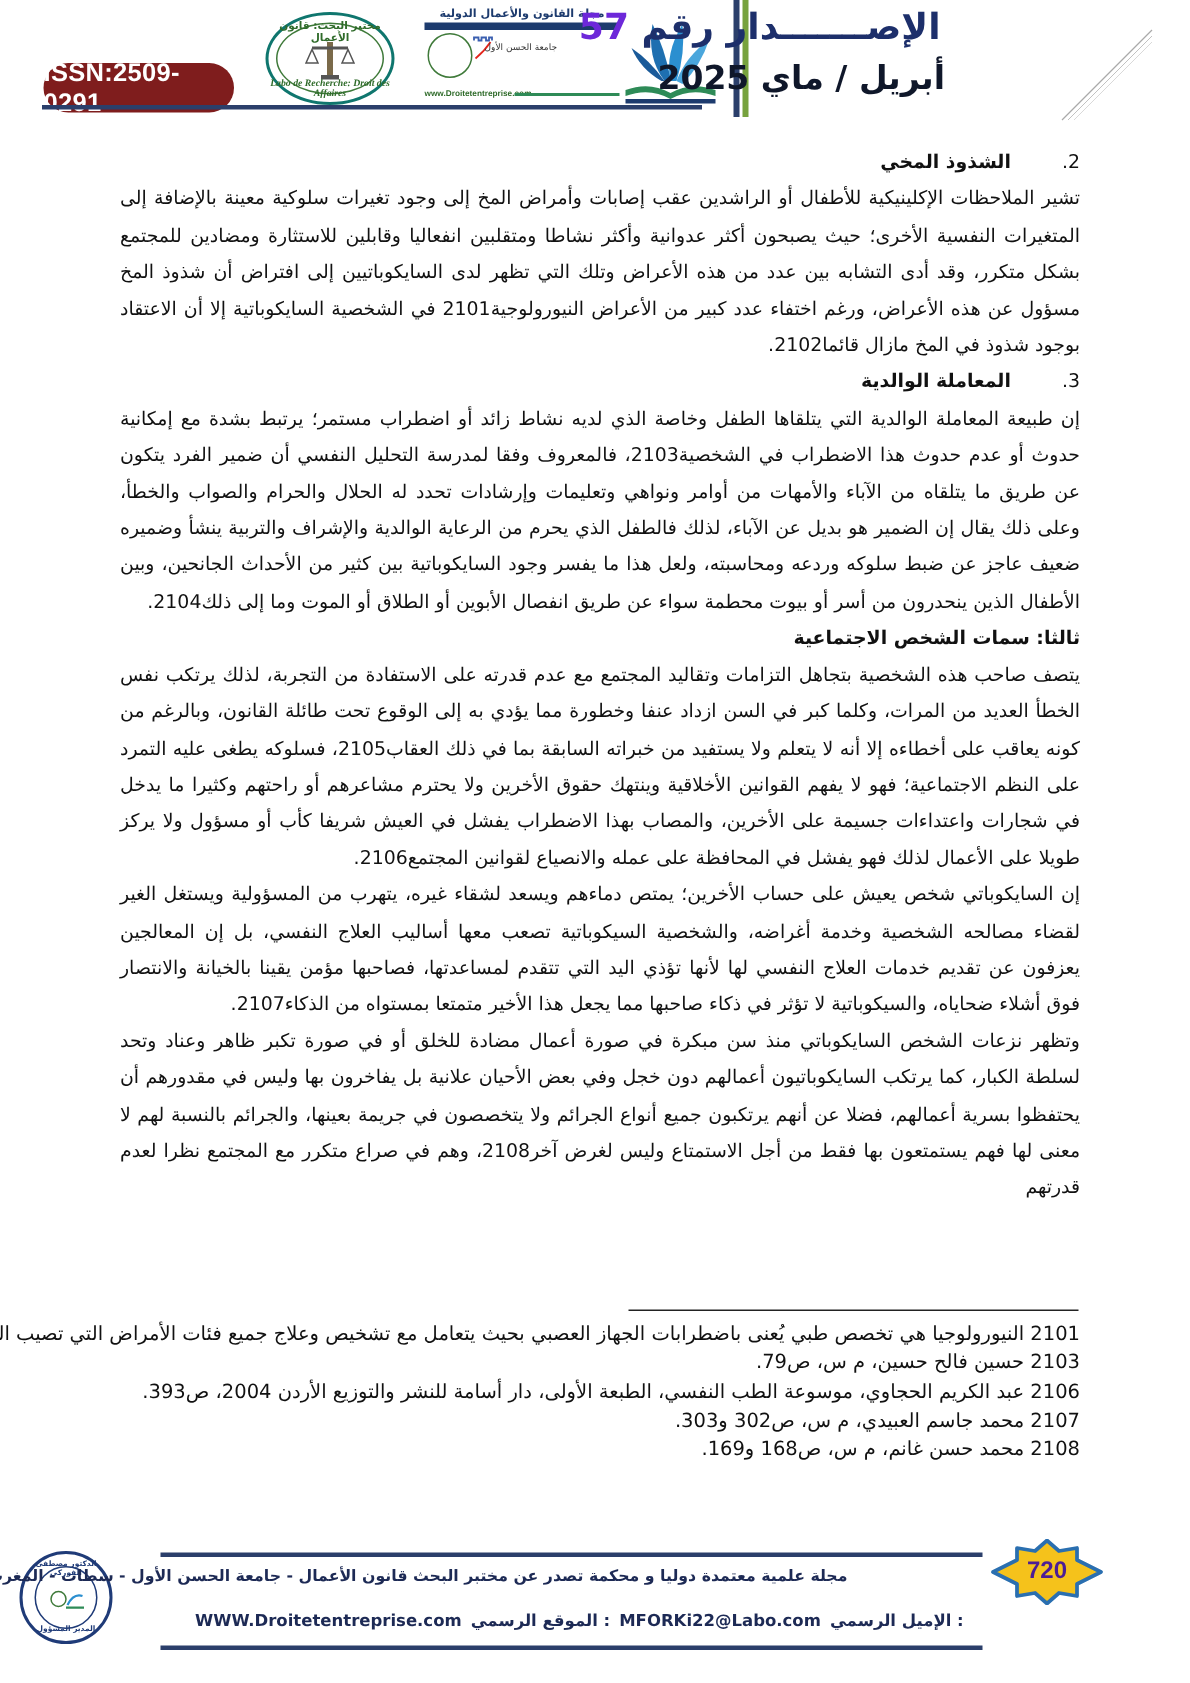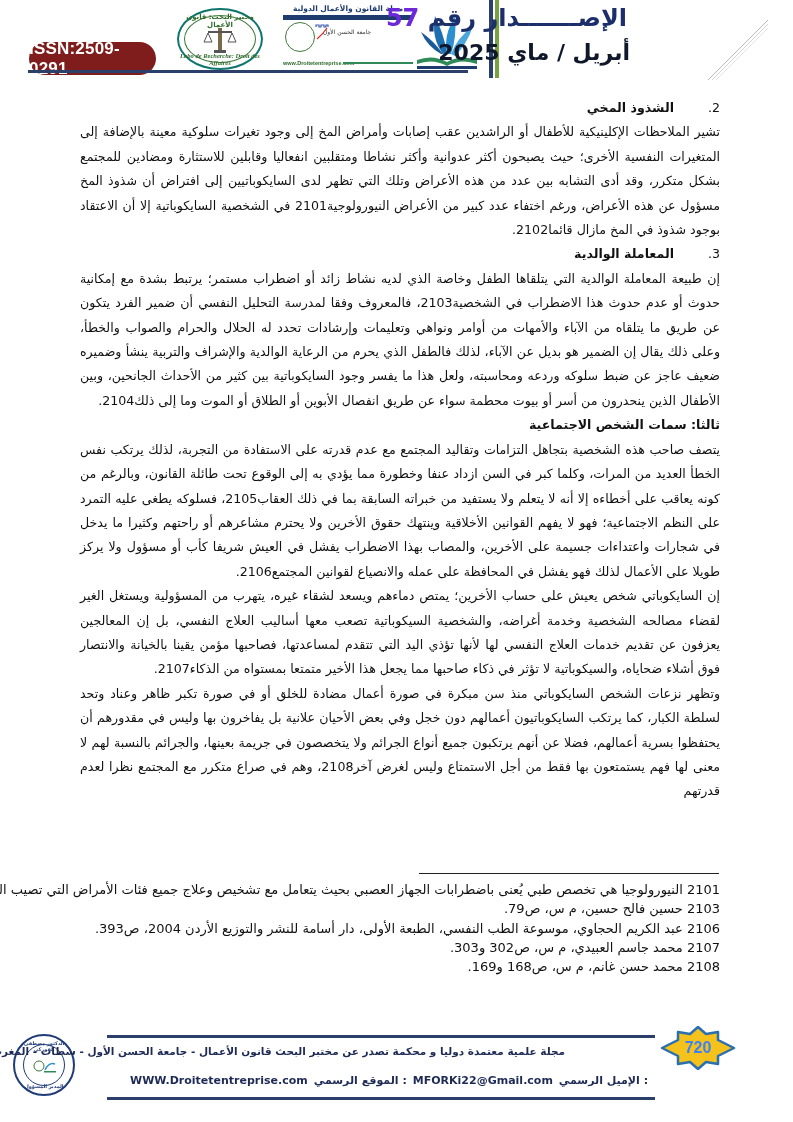--- a/index.html
+++ b/index.html
@@ -80,21 +80,21 @@
   }
   .ft-line2 {
     position: absolute; left: 130px; top: 1074px; white-space: nowrap;
     font-family: "DejaVu Sans", sans-serif; font-weight: bold; font-size: 11px; color: #1d2a55;
     display: flex; gap: 6px; direction: ltr;
   }
   .page-star { position: absolute; left: 660px; top: 1026px; width: 76px; height: 44px; }
   .page-num {
     position: absolute; left: 660px; top: 1026px; width: 76px; height: 44px;
     display: flex; align-items: center; justify-content: center;
-    font-family: "Liberation Sans", sans-serif; font-weight: bold; font-size: 16px; color: #3b82f6;
+    font-family: "Liberation Sans", sans-serif; font-weight: bold; font-size: 16px; color: #4c1d95;
   }
   .author-seal {
     position: absolute; left: 13px; top: 1034px; width: 62px; height: 62px; border-radius: 50%;
     border: 2px solid #1f3b78; background: #fff;
   }
   .author-seal .inner { position: absolute; inset: 8px; border-radius: 50%; border: 1px solid #1f3b78; }
   .author-seal .t1 { position: absolute; top: 4px; width: 100%; text-align: center; font-size: 5px; color: #1f3b78; font-weight: bold; direction: rtl; }
   .author-seal .t2 { position: absolute; bottom: 5px; width: 100%; text-align: center; font-size: 5px; color: #1f3b78; font-weight: bold; direction: rtl; }
 </style>
 </head>
@@ -194,21 +194,21 @@
     <rect x="11" y="13" width="12" height="1.5" fill="#2e8b57"></rect>
   </svg>
   <div class="t2">المدير المسؤول</div>
 </div>
 
 <div class="ft-rule1"></div>
 <div class="ft-line1">مجلة علمية معتمدة  دوليا و محكمة تصدر عن مختبر البحث قانون الأعمال - جامعة الحسن الأول - سطات - المغرب</div>
 <div class="ft-line2">
   <span>WWW.Droitetentreprise.com</span>
   <span style="direction:rtl">: الموقع الرسمي</span>
-  <span>MFORKi22@Gmail.com</span>
+  <span>MFORKi22@Labo.com</span>
   <span style="direction:rtl">:  الإميل الرسمي</span>
 </div>
 <div class="ft-rule2"></div>
 
 <svg class="page-star" viewBox="0 0 76 44">
   <polygon points="38,1 46,8 58,6 58,14 74,22 58,30 58,38 46,36 38,43 30,36 18,38 18,30 2,22 18,14 18,6 30,8" fill="#f5c21b" stroke="#2a6fb0" stroke-width="2.5" stroke-linejoin="round"></polygon>
 </svg>
 <div class="page-num">720</div>
 
 </body></html>

